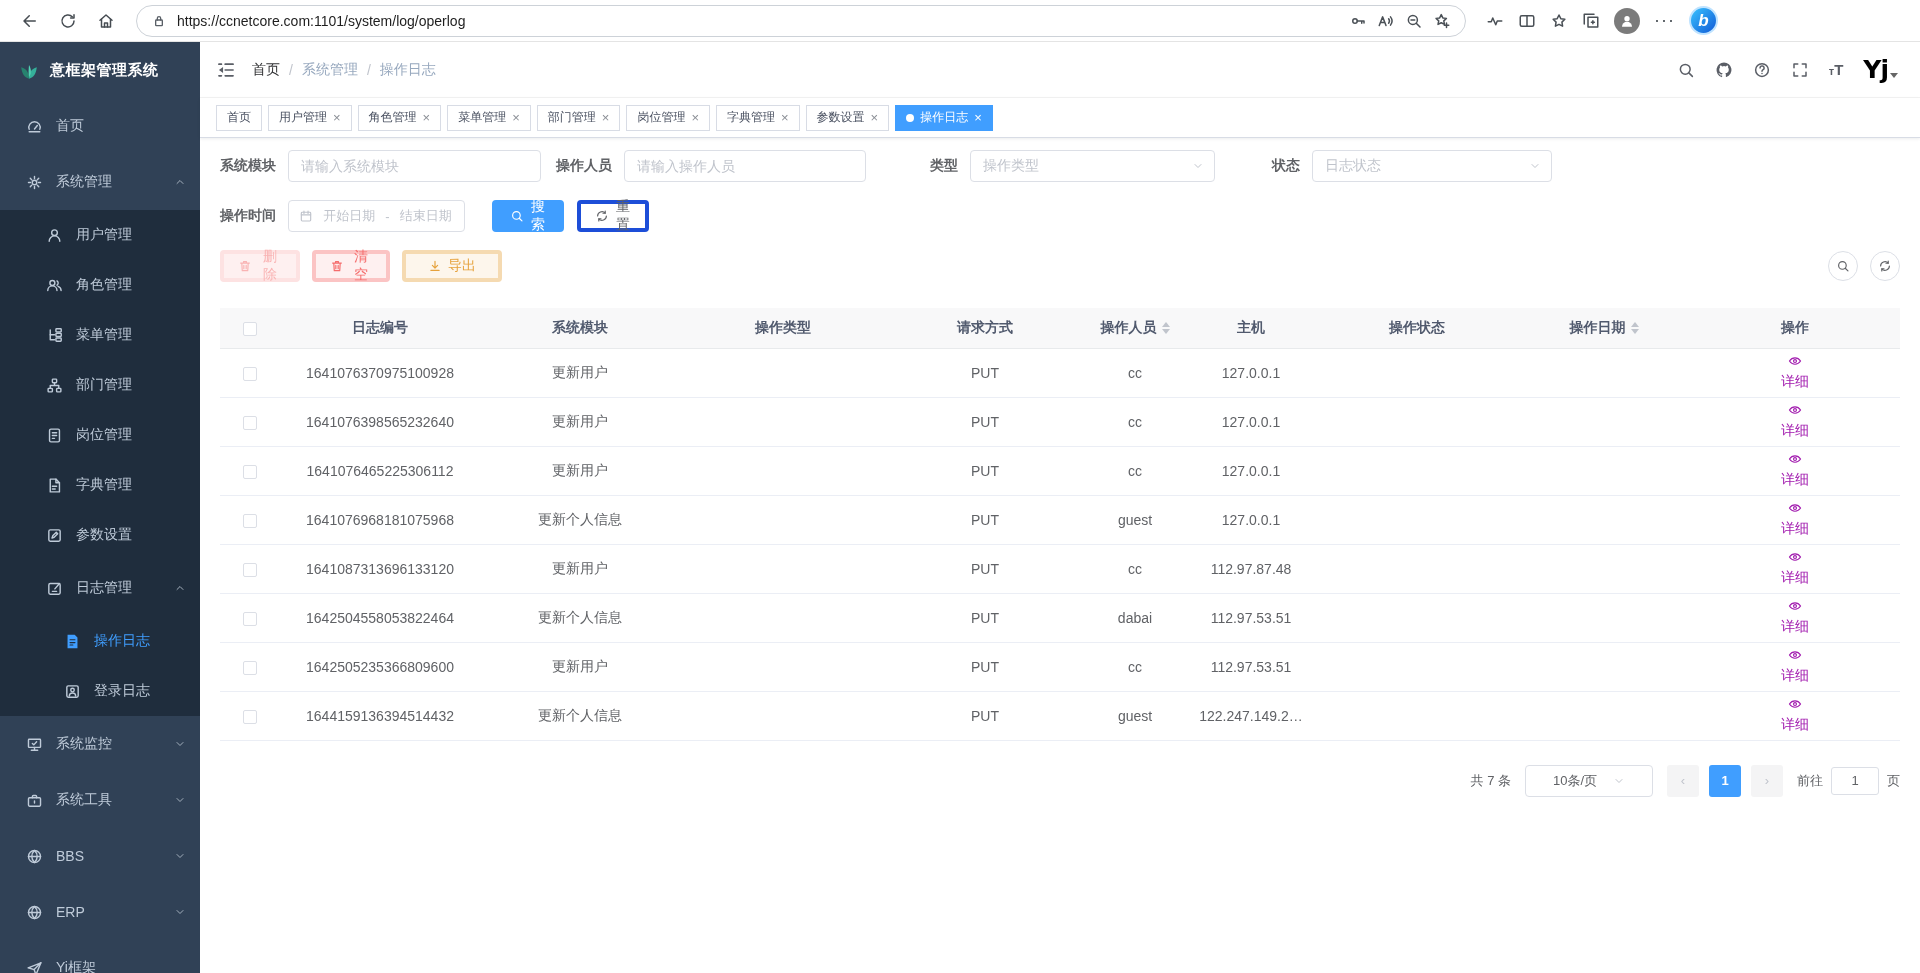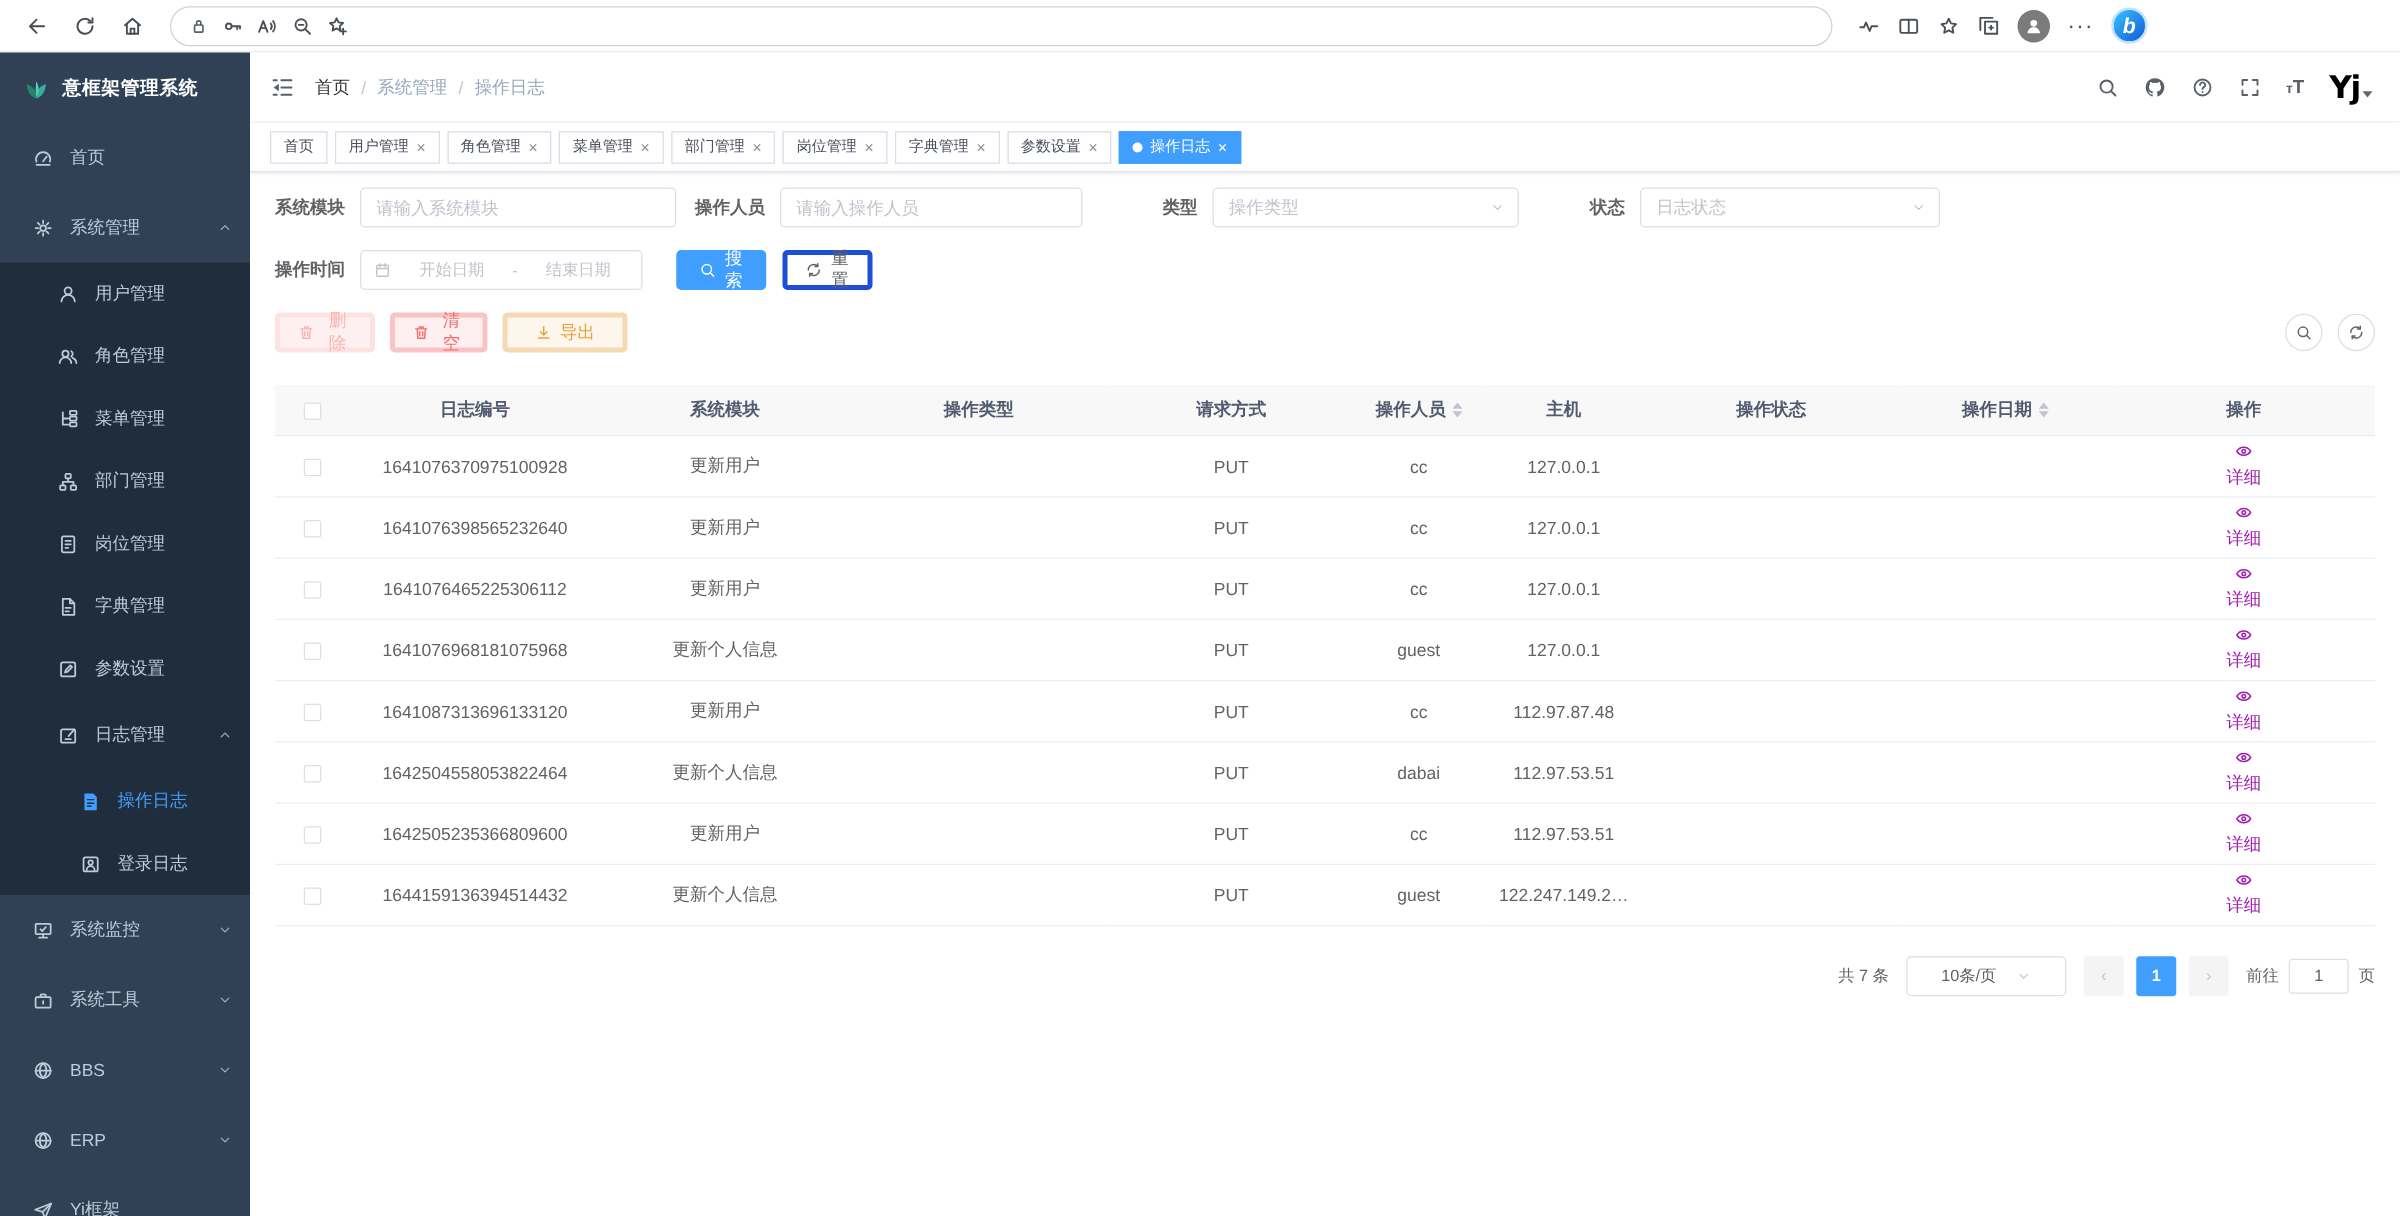--- a/index.html
+++ b/index.html
@@ -66,21 +66,21 @@
   
   .content { flex:1; padding:12px 20px 0 20px; display:flex; flex-direction:column; }
   .frow { display:flex; align-items:center; }
   .fgroup { display:flex; align-items:center; }
   .flabel { font-size:14px; font-weight:bold; color:#606266; margin-right:12px; white-space:nowrap; }
   .tinput { height:32px; border:1px solid #dcdfe6; border-radius:4px; padding:0 12px; font-size:14px; color:#606266; outline:none; }
   .tinput::placeholder { color:#c0c4cc; }
   .fselect { height:32px; border:1px solid #dcdfe6; border-radius:4px; padding:0 10px 0 12px; display:flex; align-items:center; background:#fff; cursor:pointer; }
   .fselect .ph { color:#c0c4cc; font-size:14px; flex:1; }
   .fselect .ca { color:#c0c4cc; }
-  .daterange { width:226px; height:32px; border:1px solid #dcdfe6; border-radius:4px; display:flex; align-items:center; gap:8px; padding:0 10px; color:#c0c4cc; font-size:13px; background:#fff; cursor:pointer; }
+  .daterange { width:177px; height:32px; border:1px solid #dcdfe6; border-radius:4px; display:flex; align-items:center; gap:8px; padding:0 10px; color:#c0c4cc; font-size:13px; background:#fff; cursor:pointer; }
   .daterange .seg { flex:1; text-align:center; }
   .btn { height:32px; border-radius:4px; border:4px solid #1d4ed8; background:#fff; display:inline-flex; align-items:center; justify-content:center; gap:6px; font-size:14px; color:#606266; cursor:pointer; padding:0 14px; }
   .btn-primary { background:#409eff; border-color:#409eff; color:#fff; }
   .btn-danger-dis { background:#fef0f0; border-color:#fde2e2; color:#f9b3b3; cursor:not-allowed; }
   .btn-danger { background:#fef0f0; border-color:#fbc4c4; color:#f56c6c; }
   .btn-warning { background:#fdf6ec; border-color:#f5dab1; color:#e6a23c; }
   .circle-btn { width:30px; height:30px; border:1px solid #dcdfe6; border-radius:50%; background:#fff; display:flex; align-items:center; justify-content:center; color:#606266; cursor:pointer; }
 
   
   table { width:1680px; border-collapse:collapse; table-layout:fixed; margin-top:26px; }
@@ -298,20 +298,21 @@
     </div>
   <div class="nav-btn">
       <svg class="i i18">
         <use href="#ic-home"></use>
       </svg>
     </div>
   <div class="url-pill">
     <svg class="i i16" style="color:#5a6067">
         <use href="#ic-lock"></use>
       </svg>
+    <span class="url-text">https://ccnetcore.com:1101/system/log/operlog</span>
     <span class="pill-ic">
         <svg class="i i18">
           <use href="#ic-key"></use>
         </svg>
       </span>
     <span class="pill-ic">
         <svg class="i i18">
           <use href="#ic-readaloud"></use>
         </svg>
       </span>

